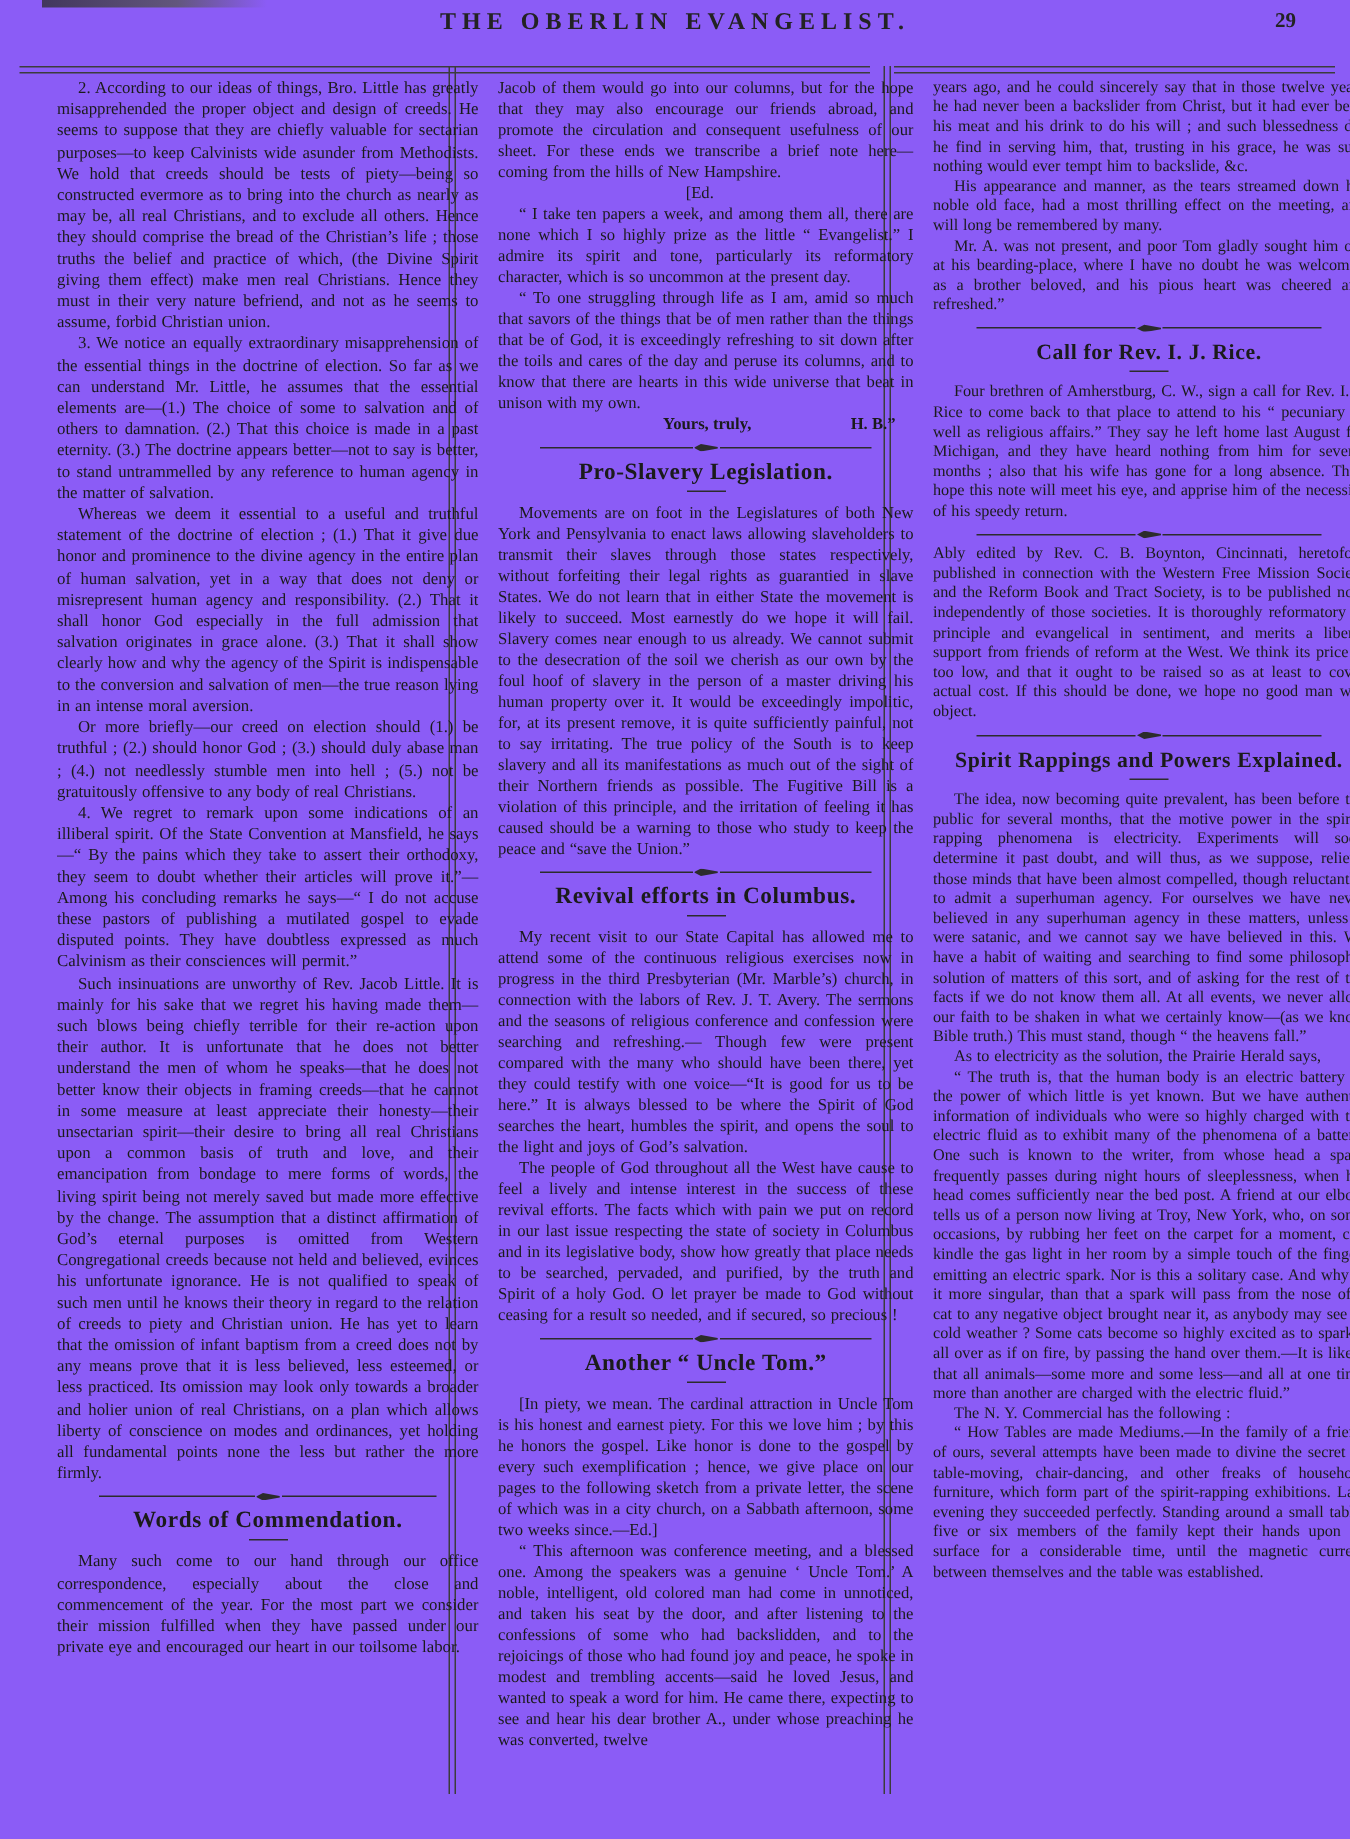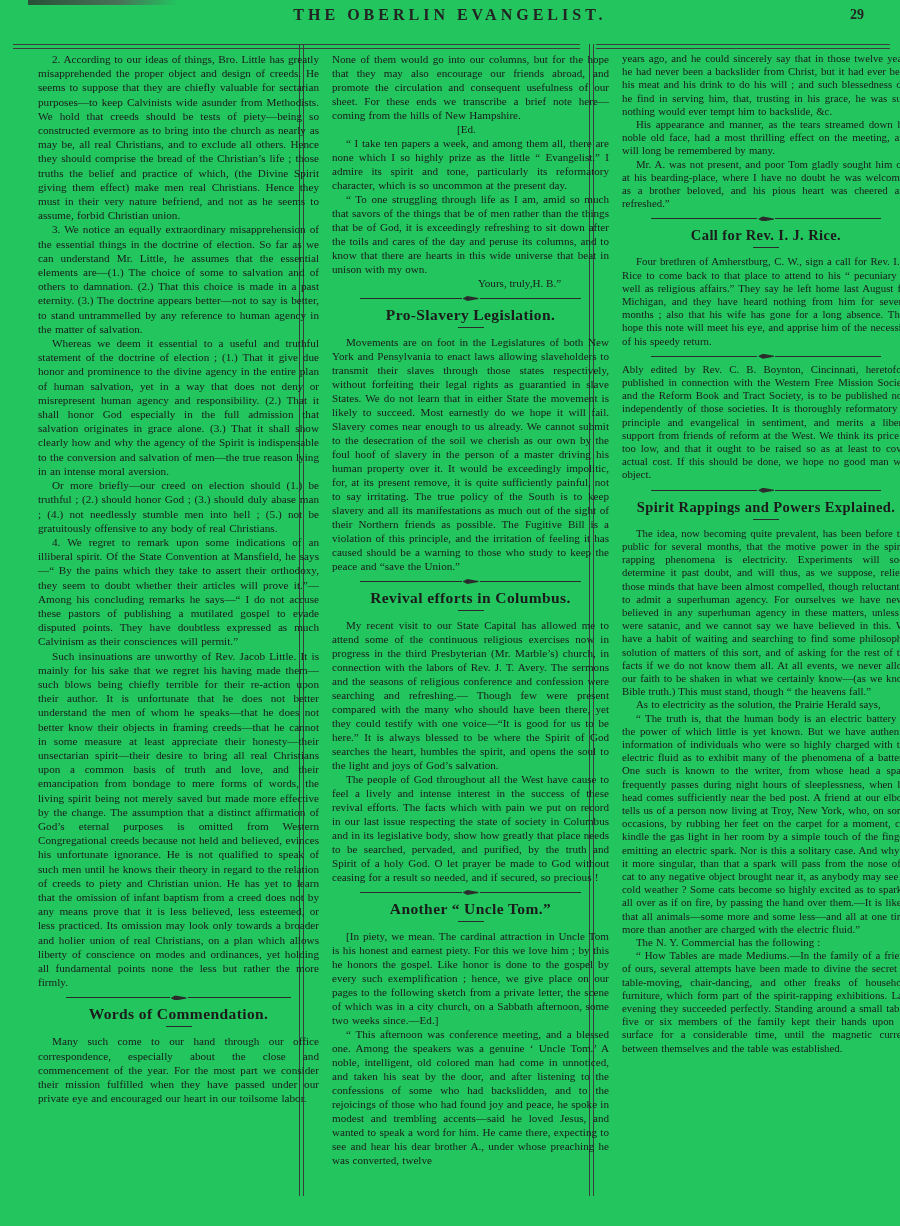--- a/index.html
+++ b/index.html
@@ -1,20 +1,20 @@
 <!DOCTYPE html>
 <html><head>
 <meta charset="utf-8">
 <style>
   html,body { margin:0; padding:0; }
   .page {
     position: relative;
     width: 900px;
     height: 1226px;
-    background: #22c55e;
+    background: #8b5cf6;
     font-family: "Liberation Serif", "DejaVu Serif", serif;
     color: #1b1b1b;
     overflow: hidden;
   }
   .artifact {
     position: absolute; left: 28px; top: 0; width: 150px; height: 5px;
     background: linear-gradient(90deg, #2a2a2a 0%, #555 60%, transparent 100%);
     opacity: .75;
   }
   .masthead {
@@ -43,21 +43,21 @@
     position: absolute; top: 52px; height: 1168px; overflow: hidden;
     text-align: justify;
     margin-left: 24px;
   }
   .col1 { left: 14px;  width: 281px; font-size: 11.2px; line-height: 14.2px; }
   .col2 { left: 308px; width: 277px; font-size: 11.1px; line-height: 14.0px; }
   .col3 { left: 598px; width: 288px; font-size: 10.8px; line-height: 13.2px; }
   .p { margin: 0; text-indent: 14px; word-spacing: .5px; }
   .p.noind { text-indent: 0; }
   .ed-line { margin: 0; text-align: center; padding-right: 8px; }
-  .sig-row { display: flex; margin: 0; padding: 0 12px 0 110px; justify-content: center; }
+  .sig-row { display: flex; margin: 0; padding: 0 12px 0 110px; justify-content: space-between; font-weight: bold; }
   .section { margin: 6px 0 3px; }
   .divider {
     display: flex; align-items: center; margin: 2px 10% 4px;
   }
   .divider .dline { flex: 1; border-top: 1px solid #2c2c2c; }
   .divider .diamond {
     width: 16px; height: 5px; margin: 0 1px; background: #2c2c2c;
     clip-path: polygon(0 50%, 30% 0, 100% 40%, 100% 60%, 30% 100%);
   }
   .sec-head {
@@ -99,21 +99,21 @@
         <span class="diamond"></span>
         <span class="dline"></span>
       </div>
       <h2 class="sec-head">Words of Commendation.</h2>
       <div class="head-rule"></div>
     </div>
     <p class="p">Many such come to our hand through our office correspondence, especially about the close and commencement of the year. For the most part we consider their mission fulfilled when they have passed under our private eye and encouraged our heart in our toilsome labor.</p>
   </div>
 
   <div class="col col2">
-    <p class="p noind">None of them would go into our columns, but for the hope that they may also encourage our friends abroad, and promote the circulation and consequent usefulness of our sheet. For these ends we transcribe a brief note here—coming from the hills of New Hampshire.</p>
+    <p class="p noind">Jacob of them would go into our columns, but for the hope that they may also encourage our friends abroad, and promote the circulation and consequent usefulness of our sheet. For these ends we transcribe a brief note here—coming from the hills of New Hampshire.</p>
     <p class="ed-line">[Ed.</p>
     <p class="p">“ I take ten papers a week, and among them all, there are none which I so highly prize as the little “ Evangelist.” I admire its spirit and tone, particularly its reformatory character, which is so uncommon at the present day.</p>
     <p class="p">“ To one struggling through life as I am, amid so much that savors of the things that be of men rather than the things that be of God, it is exceedingly refreshing to sit down after the toils and cares of the day and peruse its columns, and to know that there are hearts in this wide universe that beat in unison with my own.</p>
     <div class="sig-row">
       <span>Yours, truly,</span>
       <span>H. B.”</span>
     </div>
     <div class="section">
       <div class="divider">
         <span class="dline"></span>

